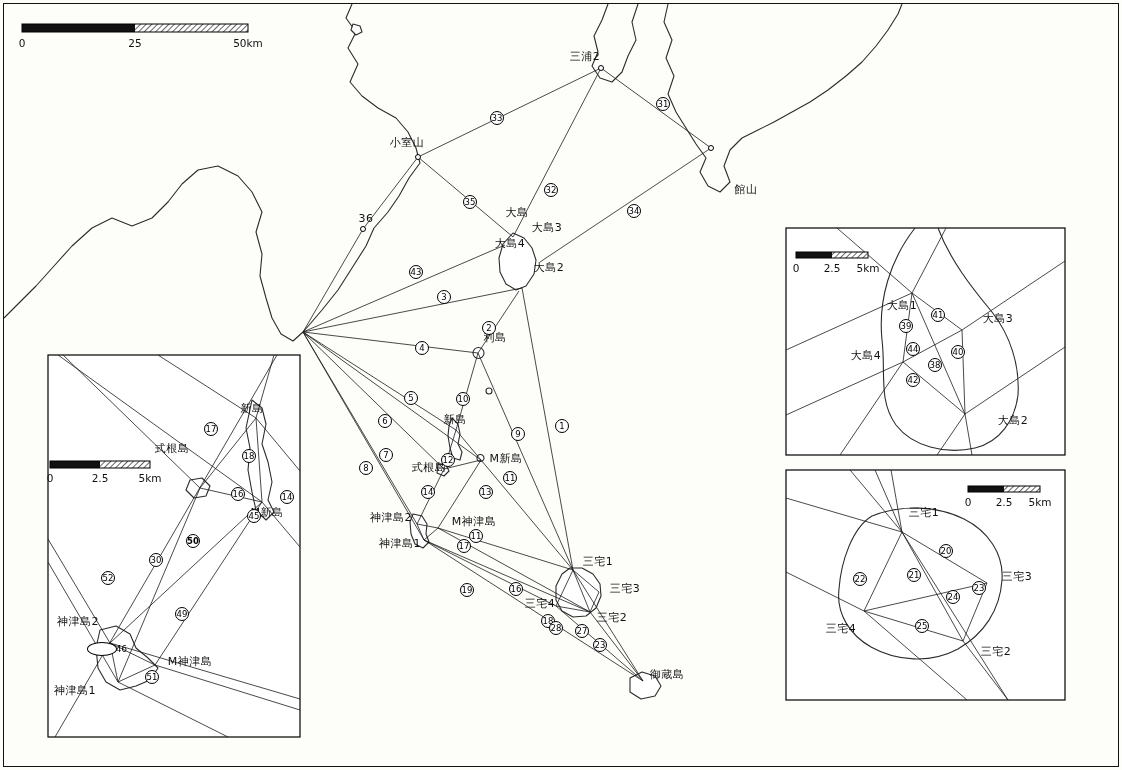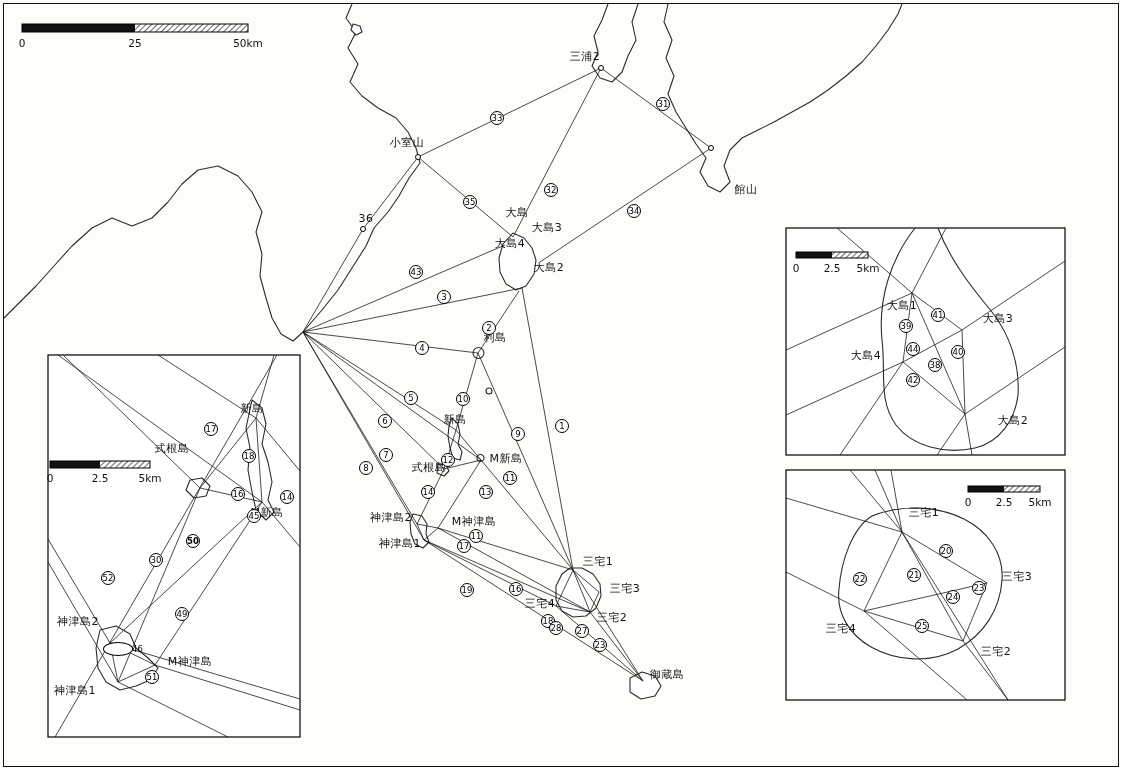--- a/index.html
+++ b/index.html
@@ -231,21 +231,21 @@
       <div class="map-label" style="left: 75px; top: 690px;">神津島1</div>
       <div class="circ-num" style="left: 211px; top: 429px;">17</div>
       <div class="circ-num" style="left: 249px; top: 456px;">18</div>
       <div class="circ-num" style="left: 238px; top: 494px;">16</div>
       <div class="circ-num" style="left: 287px; top: 497px;">14</div>
       <div class="circ-num" style="left: 234px; top: 516px; margin-left: 20px;">45</div>
       <div class="circ-num" style="left: 193px; top: 541px; font-weight: bold;">50</div>
       <div class="circ-num" style="left: 108px; top: 578px;">52</div>
       <div class="circ-num" style="left: 156px; top: 560px;">30</div>
       <div class="circ-num" style="left: 182px; top: 614px;">49</div>
-      <div class="circ-num" style="left: 118px; top: 649px; padding-left: 28px;">46</div>
+      <div class="circ-num" style="left: 102px; top: 649px; padding-left: 28px;">46</div>
       <div class="circ-num" style="left: 152px; top: 677px;">51</div>
       <div class="map-label" style="left: 902px; top: 259px; margin-top: 46px;">大島1</div>
       <div class="map-label" style="left: 998px; top: 318px;">大島3</div>
       <div class="map-label" style="left: 866px; top: 355px;">大島4</div>
       <div class="map-label" style="left: 1013px; top: 420px;">大島2</div>
       <div class="circ-num" style="left: 938px; top: 315px;">41</div>
       <div class="circ-num" style="left: 906px; top: 326px;">39</div>
       <div class="circ-num" style="left: 913px; top: 349px;">44</div>
       <div class="circ-num" style="left: 958px; top: 352px;">40</div>
       <div class="circ-num" style="left: 935px; top: 365px;">38</div>

